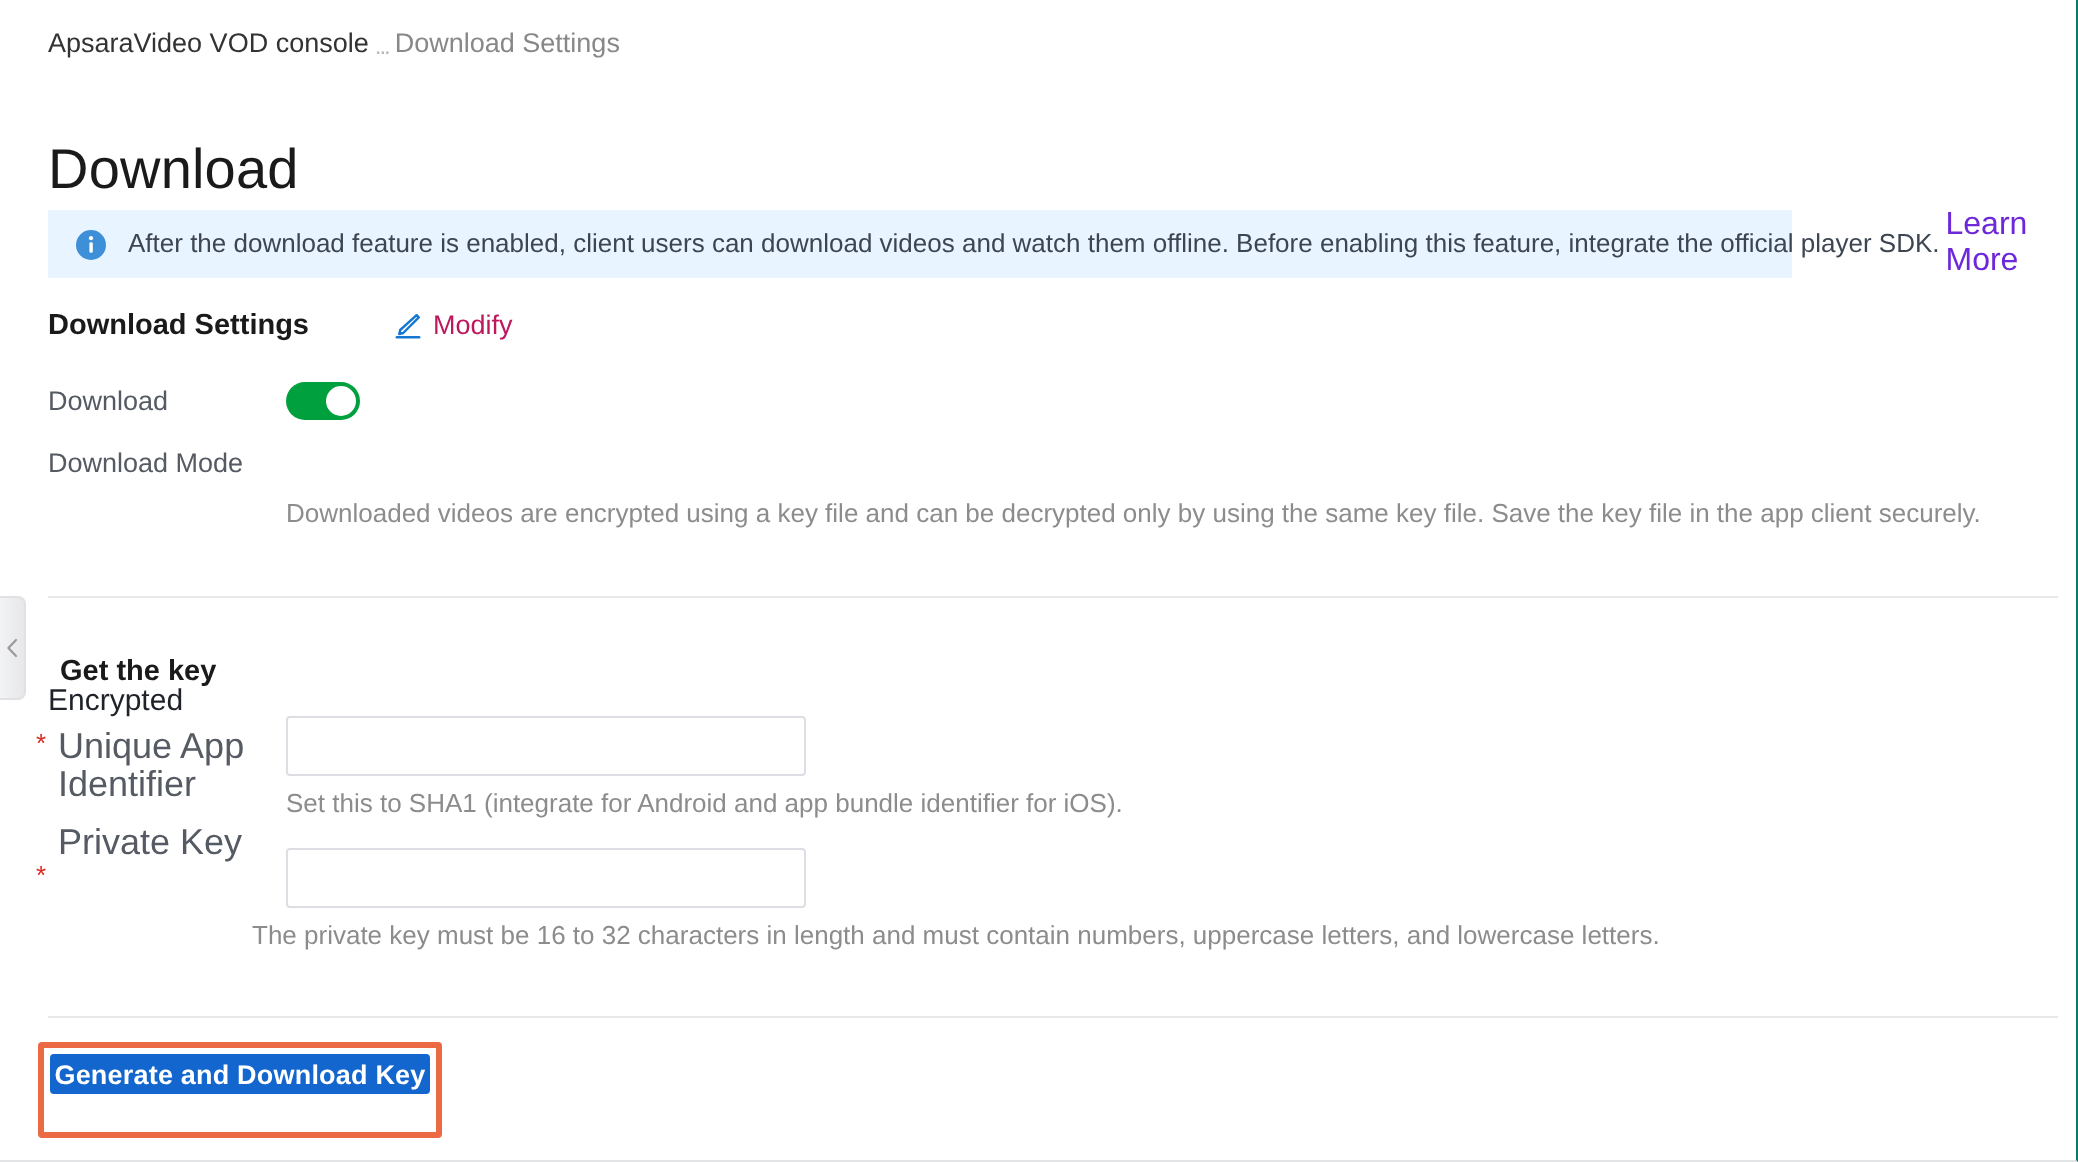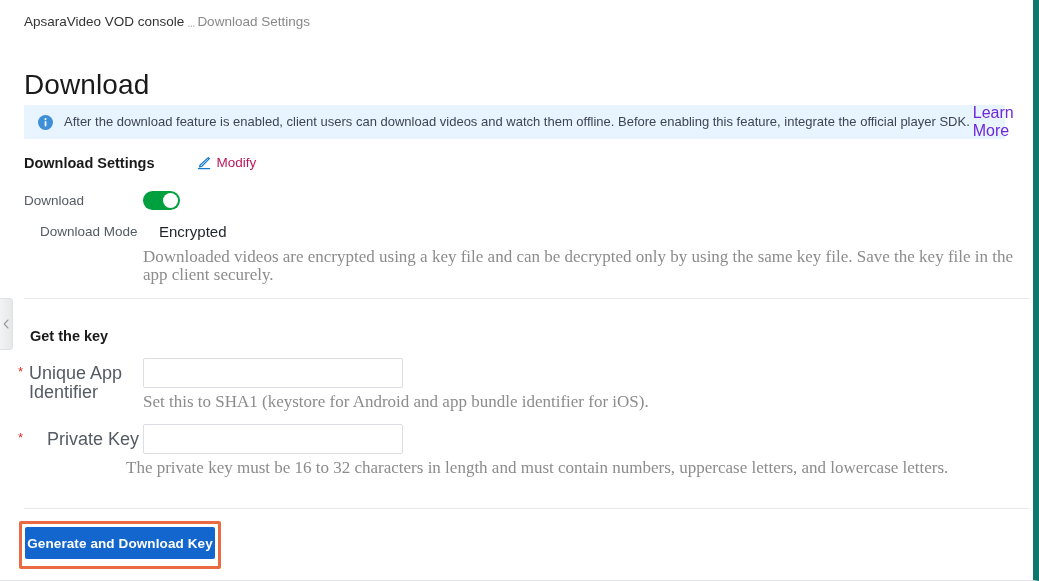--- a/index.html
+++ b/index.html
@@ -16,21 +16,21 @@
     font-family: "Liberation Sans", sans-serif;
     color: #333333;
     -webkit-font-smoothing: antialiased;
   }
 
   .page {
     position: relative;
     width: 1039px;
     height: 581px;
     background: #ffffff;
-    border-right: 6px solid #0f766e;
+    border-right: 1px solid #0f766e;
     border-bottom: 1px solid #e3e4e6;
   }
 
   
   .collapse-handle {
     position: absolute;
     left: 0;
     top: 298px;
     width: 13px;
     height: 52px;
@@ -82,21 +82,21 @@
     font-weight: 400;
     color: #1a1a1a;
     letter-spacing: 0.1px;
   }
 
   
   .info-banner {
     position: absolute;
     left: 24px;
     top: 105px;
-    width: 981px;
+    width: 872px;
     height: 34px;
     background: #e8f4ff;
     display: flex;
     align-items: center;
     padding: 0 14px;
   }
   .info-icon {
     flex: 0 0 auto;
     width: 15px;
     height: 15px;
@@ -154,21 +154,21 @@
     color: #555a63;
     line-height: 19px;
   }
   .field-value {
     font-size: 15px;
     color: #1f2329;
     line-height: 19px;
   }
 
   .row-download  { left: 24px; top: 191px; }
-  .row-mode      { left: 40px; top: 222px; }
+  .row-mode      { left: 24px; top: 222px; flex-direction: column; }
 
   .label-col { width: 119px; flex: 0 0 119px; }
 
   
   .toggle {
     width: 37px;
     height: 19px;
     border-radius: 10px;
     background: #00a03e;
     position: relative;
@@ -180,24 +180,23 @@
     top: 2px;
     right: 2px;
     width: 15px;
     height: 15px;
     border-radius: 50%;
     background: #ffffff;
   }
 
   .help-text {
     position: absolute;
-    font-size: 17px;
+    font-size: 13px;
     line-height: 18px;
     color: #8c8c8c;
-    font-family: Liberation Serif, serif;
   }
   .mode-help { left: 143px; top: 248px; width: 880px; }
 
   
   .divider {
     position: absolute;
     left: 24px;
     width: 1005px;
     height: 1px;
     background: #e8e8e8;
@@ -218,21 +217,21 @@
   .star-key { left: 18px; top: 431px; }
 
   .key-label {
     position: absolute;
     font-size: 18px;
     color: #555a63;
     line-height: 19px;
     width: 110px;
   }
   .label-app { left: 29px; top: 364px; }
-  .label-key { left: 29px; top: 430px; text-align: right; }
+  .label-key { left: 29px; top: 412px; }
 
   .text-input {
     position: absolute;
     width: 260px;
     height: 30px;
     border: 1px solid #dcdee3;
     border-radius: 2px;
     background: #ffffff;
     font-family: "Liberation Sans", sans-serif;
     font-size: 13px;
@@ -254,21 +253,21 @@
     width: 202px;
     height: 48px;
     border: 3px solid #eb6a43;
     border-radius: 2px;
   }
   .primary-button {
     position: absolute;
     left: 25px;
     top: 527px;
     width: 190px;
-    height: 32px;
+    height: 20px;
     background: #1266ce;
     border: none;
     border-radius: 2px;
     color: #ffffff;
     font-family: "Liberation Sans", sans-serif;
     font-size: 13.5px;
     font-weight: bold;
     letter-spacing: 0.1px;
     cursor: pointer;
     padding: 0;
@@ -336,21 +335,21 @@
 
   <div class="divider divider-1"></div>
 
   <div class="section-head get-key">
     <span class="section-title">Get the key</span>
   </div>
 
   <span class="req-star star-app">*</span>
   <span class="key-label label-app">Unique App Identifier</span>
   <input class="text-input input-app" type="text" value="" style="">
-  <div class="help-text help-app">Set this to SHA1 (keystore for Android and app bundle identifier for iOS).</div>
+  <div class="help-text help-app">Set this to SHA1 (integrate for Android and app bundle identifier for iOS).</div>
 
   <span class="req-star star-key">*</span>
   <span class="key-label label-key">Private Key</span>
   <input class="text-input input-key" type="text" value="" style="">
   <div class="help-text help-key">The private key must be 16 to 32 characters in length and must contain numbers, uppercase letters, and lowercase letters.</div>
 
   <div class="divider divider-2"></div>
 
   <div class="annotation-box"></div>
   <button class="primary-button">Generate and Download Key</button>

